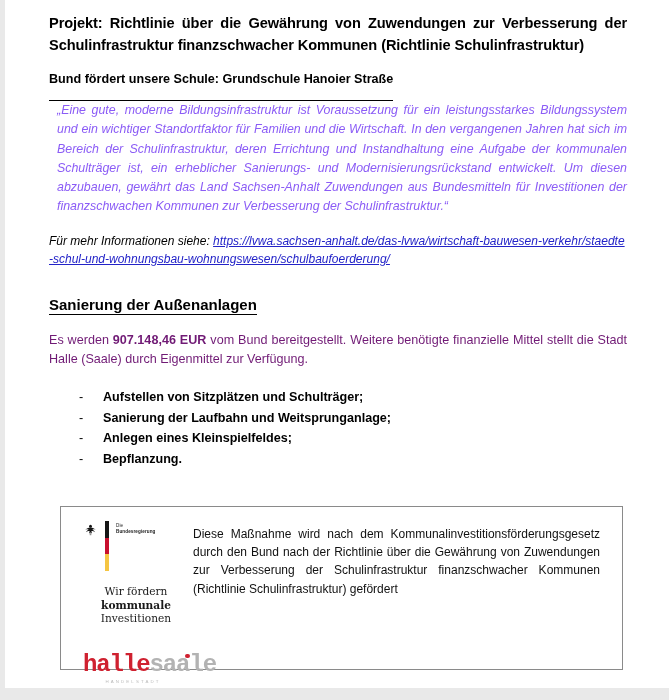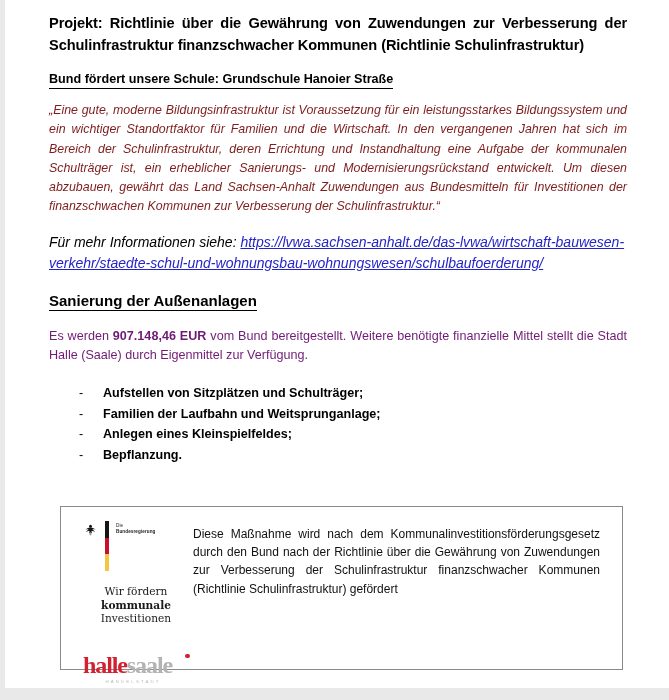--- a/index.html
+++ b/index.html
@@ -42,40 +42,40 @@
   
   .sub-heading {
     font-size: 12.6px;
     font-weight: bold;
     color: #000;
     margin: 0 0 15px 0;
     display: block;
   }
   .sub-heading span {
     border-bottom: 1.4px solid #000;
-    padding-bottom: 2px;
+    padding-bottom: 14px;
   }
 
   
   .quote {
     font-size: 12.4px;
     font-style: italic;
     line-height: 1.54;
     text-align: justify;
-    color: #7f1d1d;
-    margin: 0 0 16px 0;
+    color: #8b5cf6;
+    margin: 0 0 16px 8px;
   }
 
   
   .link-para {
-    font-size: 14px;
+    font-size: 12px;
     font-style: italic;
     line-height: 1.5;
     color: #000;
-    margin: 0 0 18px 0;
+    margin: 0 0 28px 0;
     word-break: break-all;
   }
   .link-para .lead {
     word-break: normal;
   }
   .link-para a,
   .link-para .url {
     color: #2323c8;
     text-decoration: underline;
     font-style: italic;
@@ -196,21 +196,21 @@
   .halle-logo {
     margin-top: 27px;
     position: relative;
     width: 108px;
   }
   .halle-word {
     font-size: 24px;
     font-weight: bold;
     letter-spacing: -1.1px;
     line-height: 1;
-    font-family: Liberation Serif, serif;
+    font-family: Liberation Mono, monospace;
   }
   .halle-word .halle { color: #cf2130; }
   .halle-word .saale { color: #b3b3b3; }
   .halle-dot {
     position: absolute;
     right: 1px;
     top: 1px;
     width: 4.6px;
     height: 4.6px;
     border-radius: 50%;
@@ -266,21 +266,21 @@
     <p class="quote">„Eine gute, moderne Bildungsinfrastruktur ist Voraussetzung für ein leistungsstarkes Bildungssystem und ein wichtiger Standortfaktor für Familien und die Wirtschaft. In den vergangenen Jahren hat sich im Bereich der Schulinfrastruktur, deren Errichtung und Instandhaltung eine Aufgabe der kommunalen Schulträger ist, ein erheblicher Sanierungs- und Modernisierungsrückstand entwickelt. Um diesen abzubauen, gewährt das Land Sachsen-Anhalt Zuwendungen aus Bundesmitteln für Investitionen der finanzschwachen Kommunen zur Verbesserung der Schulinfrastruktur.“</p>
 
     <p class="link-para"><span class="lead">Für mehr Informationen siehe: </span><span class="url">https://lvwa.sachsen-anhalt.de/das-lvwa/wirtschaft-bauwesen-verkehr/staedte-schul-und-wohnungsbau-wohnungswesen/schulbaufoerderung/</span></p>
 
     <div class="section-heading"><span>Sanierung der Außenanlagen</span></div>
 
     <p class="funding-para"><span>Es werden </span><b>907.148,46 EUR</b><span> vom Bund bereitgestellt. Weitere benötigte finanzielle Mittel stellt die Stadt Halle (Saale) durch Eigenmittel zur Verfügung.</span></p>
 
     <ul class="measures">
       <li><span class="dash">-</span><span>Aufstellen von Sitzplätzen und Schulträger;</span></li>
-      <li><span class="dash">-</span><span>Familien der Laufbahn und Weitsprunganlage;</span></li>
+      <li><span class="dash">-</span><span>Sanierung der Laufbahn und Weitsprunganlage;</span></li>
       <li><span class="dash">-</span><span>Anlegen eines Kleinspielfeldes;</span></li>
       <li><span class="dash">-</span><span>Bepflanzung.</span></li>
     </ul>
 
   </div>
 
   <div class="notice-box">
     <div class="notice-logos">
 
       <div class="bund-logo">

